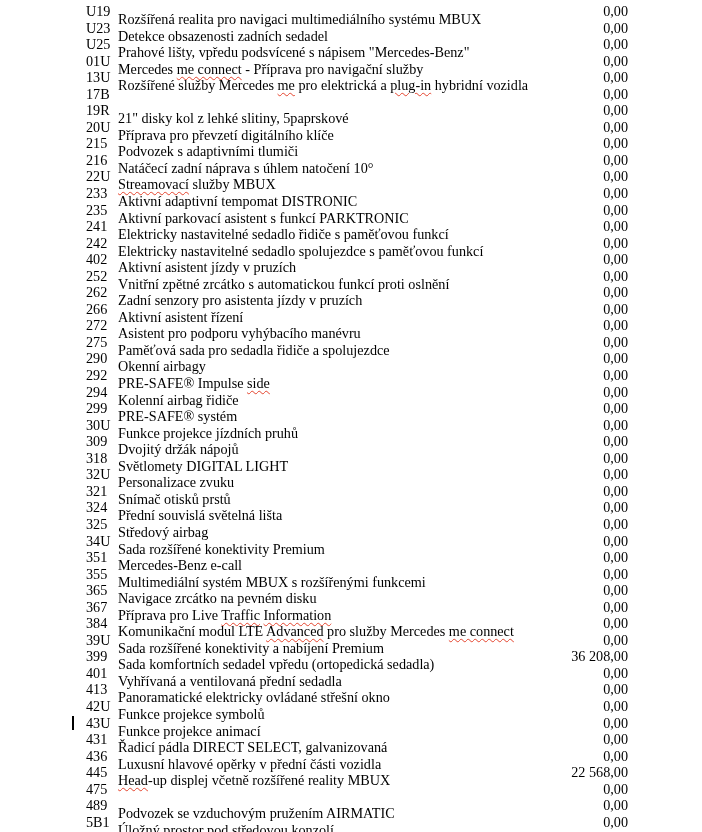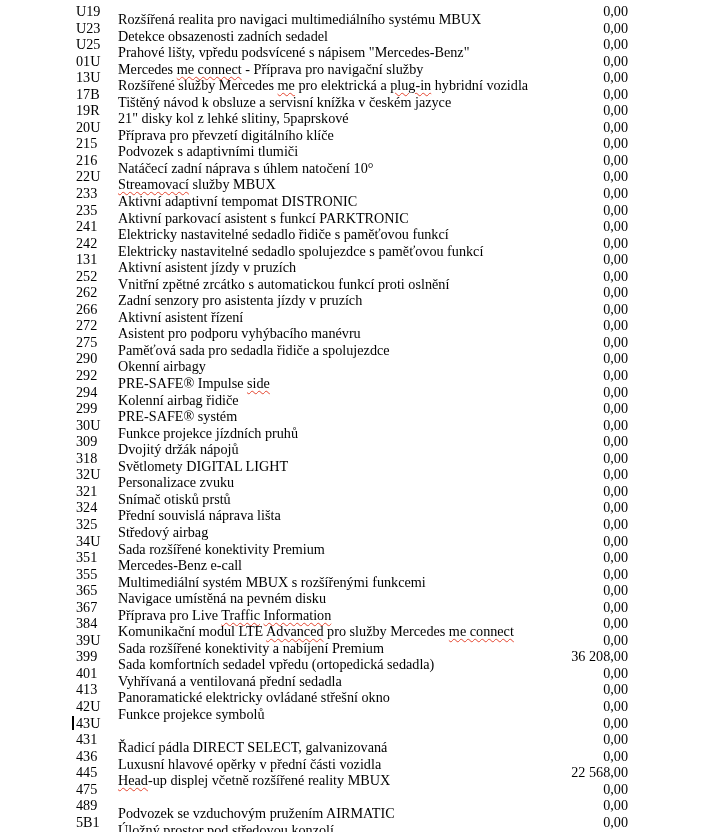--- a/index.html
+++ b/index.html
@@ -23,21 +23,21 @@
     box-sizing: border-box;
   }
   .row {
     position: relative;
     height: 16.56px;
     line-height: 16.56px;
     white-space: nowrap;
   }
   .code {
     position: absolute;
-    left: 76px;
+    left: 86px;
     top: 0;
     text-align: right;
   }
   .desc {
     position: absolute;
     left: 118px;
     top: 8px;
   }
   .price {
     position: absolute;
@@ -85,21 +85,20 @@
         <span class="desc"><span>Mercedes </span><span class="misspell">me connect</span><span> - Příprava pro navigační služby</span></span>
         <span class="price">0,00</span>
       </div>
       <div class="row">
         <span class="code">13U</span>
         <span class="desc"><span>Rozšířené služby Mercedes </span><span class="misspell">me</span><span> pro elektrická a </span><span class="misspell">plug-in</span><span> hybridní vozidla</span></span>
         <span class="price">0,00</span>
       </div>
       <div class="row">
         <span class="code">17B</span>
-        <span class="desc"><span>Tištěný návod k obsluze a servisní knížka v českém jazyce</span></span>
         <span class="price">0,00</span>
       </div>
       <div class="row">
         <span class="code">19R</span>
         <span class="desc"><span>21" disky kol z lehké slitiny, 5paprskové</span></span>
         <span class="price">0,00</span>
       </div>
       <div class="row">
         <span class="code">20U</span>
         <span class="desc"><span>Příprava pro převzetí digitálního klíče</span></span>
@@ -134,21 +133,21 @@
         <span class="code">241</span>
         <span class="desc"><span>Elektricky nastavitelné sedadlo řidiče s paměťovou funkcí</span></span>
         <span class="price">0,00</span>
       </div>
       <div class="row">
         <span class="code">242</span>
         <span class="desc"><span>Elektricky nastavitelné sedadlo spolujezdce s paměťovou funkcí</span></span>
         <span class="price">0,00</span>
       </div>
       <div class="row">
-        <span class="code">131</span>
+        <span class="code">402</span>
         <span class="desc"><span>Aktivní asistent jízdy v pruzích</span></span>
         <span class="price">0,00</span>
       </div>
       <div class="row">
         <span class="code">252</span>
         <span class="desc"><span>Vnitřní zpětné zrcátko s automatickou funkcí proti oslnění</span></span>
         <span class="price">0,00</span>
       </div>
       <div class="row">
         <span class="code">262</span>
@@ -210,21 +209,21 @@
         <span class="desc"><span>Personalizace zvuku</span></span>
         <span class="price">0,00</span>
       </div>
       <div class="row">
         <span class="code">321</span>
         <span class="desc"><span>Snímač otisků prstů</span></span>
         <span class="price">0,00</span>
       </div>
       <div class="row">
         <span class="code">324</span>
-        <span class="desc"><span>Přední souvislá náprava lišta</span></span>
+        <span class="desc"><span>Přední souvislá světelná lišta</span></span>
         <span class="price">0,00</span>
       </div>
       <div class="row">
         <span class="code">325</span>
         <span class="desc"><span>Středový airbag</span></span>
         <span class="price">0,00</span>
       </div>
       <div class="row">
         <span class="code">34U</span>
         <span class="desc"><span>Sada rozšířené konektivity Premium</span></span>
@@ -235,21 +234,21 @@
         <span class="desc"><span>Mercedes-Benz e-call</span></span>
         <span class="price">0,00</span>
       </div>
       <div class="row">
         <span class="code">355</span>
         <span class="desc"><span>Multimediální systém MBUX s rozšířenými funkcemi</span></span>
         <span class="price">0,00</span>
       </div>
       <div class="row">
         <span class="code">365</span>
-        <span class="desc"><span>Navigace umístěná na pevném disku</span></span>
+        <span class="desc"><span>Navigace zrcátko na pevném disku</span></span>
         <span class="price">0,00</span>
       </div>
       <div class="row">
         <span class="code">367</span>
         <span class="desc"><span>Příprava pro Live </span><span class="misspell">Traffic</span><span> </span><span class="misspell">Information</span></span>
         <span class="price">0,00</span>
       </div>
       <div class="row">
         <span class="code">384</span>
         <span class="desc"><span>Komunikační modul LTE </span><span class="misspell">Advanced</span><span> pro služby Mercedes </span><span class="misspell">me connect</span></span>
@@ -276,20 +275,21 @@
         <span class="price">0,00</span>
       </div>
       <div class="row">
         <span class="code">42U</span>
         <span class="desc"><span>Funkce projekce symbolů</span></span>
         <span class="price">0,00</span>
       </div>
       <div class="row">
         <span class="caret"></span>
         <span class="code">43U</span>
+        <span class="desc"><span>Funkce projekce animací</span></span>
         <span class="price">0,00</span>
       </div>
       <div class="row">
         <span class="code">431</span>
         <span class="desc"><span>Řadicí pádla DIRECT SELECT, galvanizovaná</span></span>
         <span class="price">0,00</span>
       </div>
       <div class="row">
         <span class="code">436</span>
         <span class="desc"><span>Luxusní hlavové opěrky v přední části vozidla</span></span>

